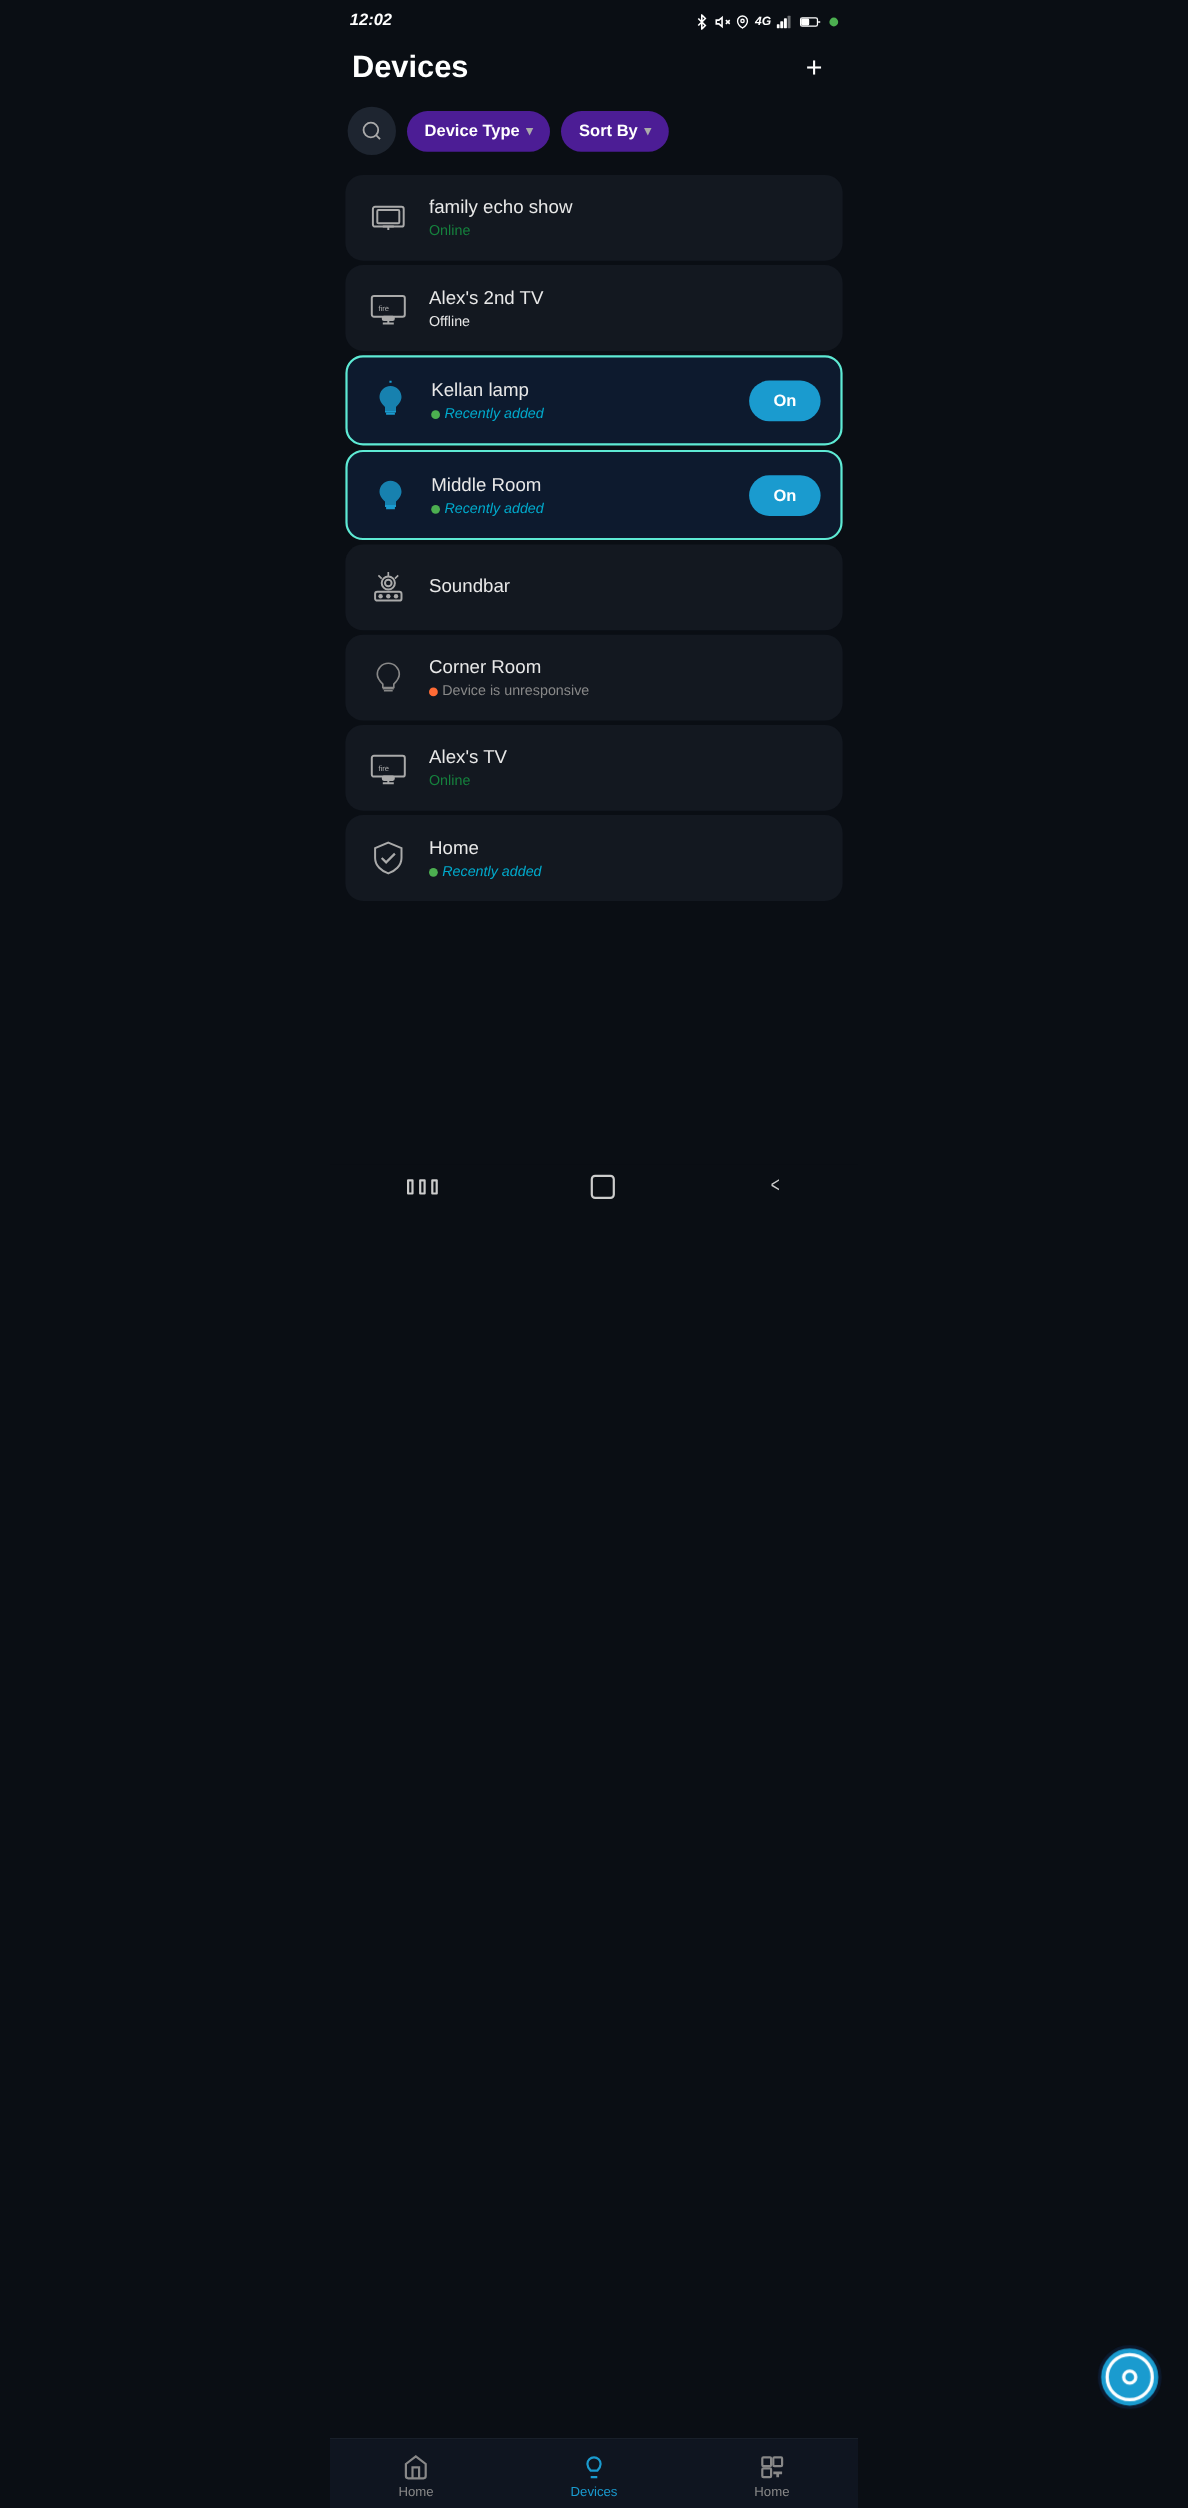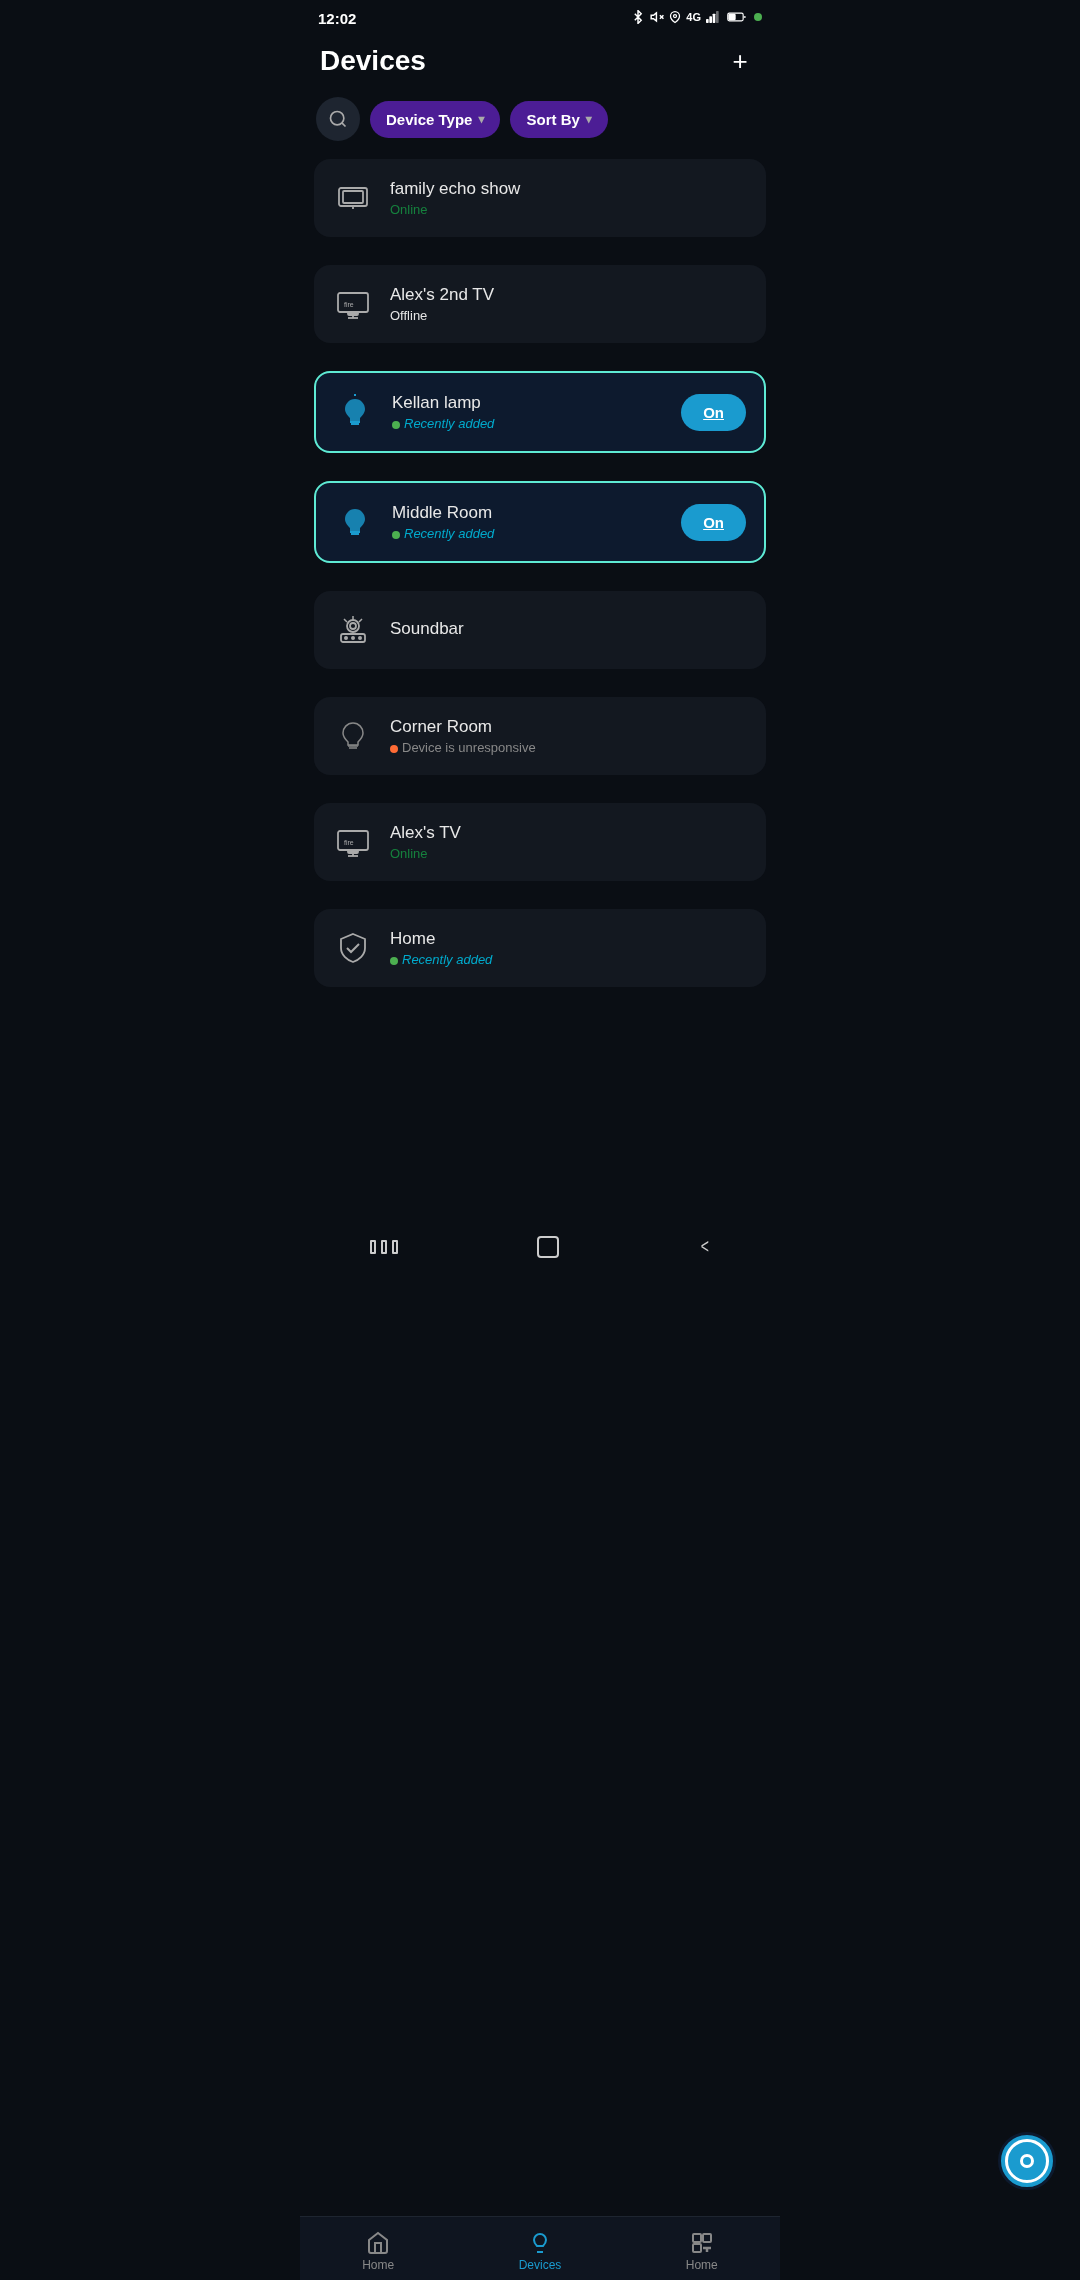--- a/index.html
+++ b/index.html
@@ -14,24 +14,25 @@
       margin: 0 auto;
       min-height: 100vh;
       position: relative;
       overflow-x: hidden;
     }
 
     
     .status-bar {
       display: flex;
       justify-content: space-between;
-      align-items: flex-start;
+      align-items: flex-end;
       padding: 10px 18px 6px;
       font-size: 13px;
       font-weight: 600;
+      font-style: italic;
     }
     .status-time { font-size: 15px; font-weight: 700; }
     .status-icons { display: flex; align-items: center; gap: 5px; font-size: 12px; }
     .battery-dot { width: 8px; height: 8px; border-radius: 50%; background: #4caf50; margin-left: 2px; }
 
     
     .header {
       display: flex;
       justify-content: space-between;
       align-items: center;
@@ -79,21 +80,21 @@
       cursor: pointer;
       border: none;
     }
     .filter-pill .chevron { font-size: 12px; color: #aaa; }
 
     
     .device-list {
       padding: 0 14px;
       display: flex;
       flex-direction: column;
-      gap: 28px;
+      gap: 4px;
       padding-bottom: 100px;
     }
 
     .device-card {
       background: #131820;
       border-radius: 16px;
       padding: 18px 18px;
       display: flex;
       align-items: center;
       gap: 16px;
@@ -140,21 +141,20 @@
     .toggle-btn {
       background: #1a9bcf;
       border: none;
       border-radius: 22px;
       padding: 10px 22px;
       color: #fff;
       font-size: 15px;
       font-weight: 600;
       cursor: pointer;
       flex-shrink: 0;
-      text-decoration: underline;
     }
 
     
     .fab {
       position: fixed;
       bottom: 90px;
       right: 24px;
       width: 58px; height: 58px;
       border-radius: 50%;
       background: #1a9bcf;

